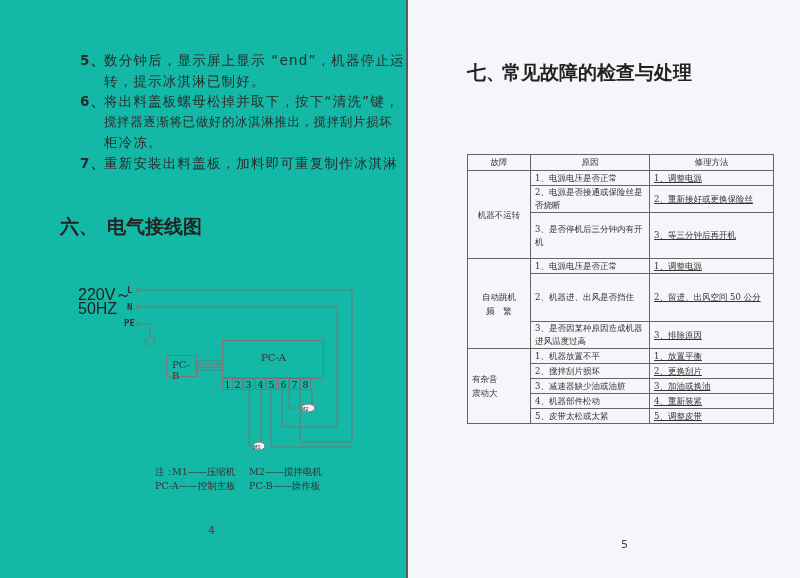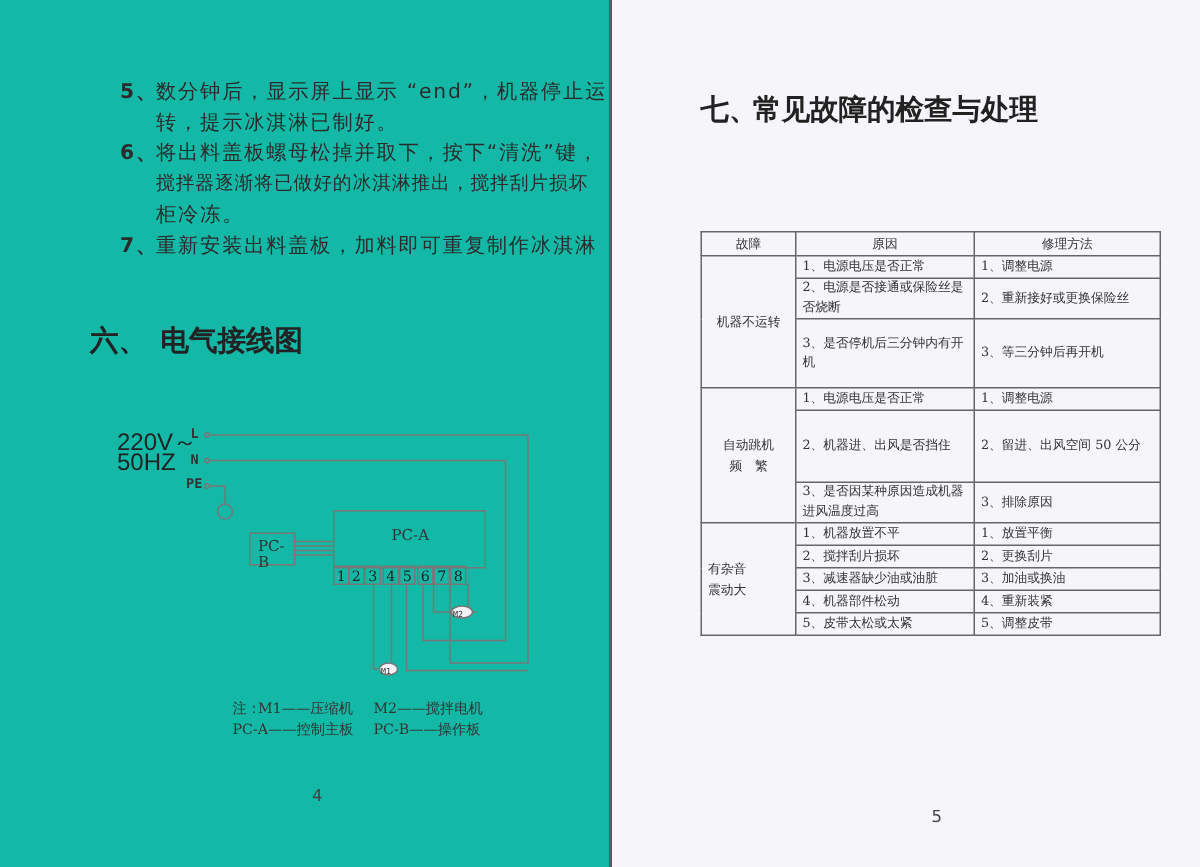--- a/index.html
+++ b/index.html
@@ -39,21 +39,21 @@
       position: absolute; left: 467px; top: 142px; width: 307px;
       border-collapse: collapse;
       font-family: "DejaVu Serif", serif; font-size: 8.5px; color: #333; margin-top: 12px;
     }
     table.fault td, table.fault th {
       border: 1px solid #666; padding: 0 4px; vertical-align: middle; font-weight: normal;
     }
     table.fault th { height: 15px; text-align: center; font-size: 8.5px; }
     table.fault td.fault-name { text-align: center; width: 54px; line-height: 14px; }
     table.fault td.cause { width: 110px; line-height: 13px; }
-    table.fault td.fix { line-height: 13px; }
+    table.fault td.fix { line-height: 13px; text-decoration: underline; }
     .row-sm td { height: 14px; }
   </style>
 </head>
 <body>
 
 <div class="page page-left">
 
   <div class="instr" style="top:52px;">
     <span class="num">5、</span><span>数分钟后，显示屏上显示  “end”，机器停止运</span>
   </div>

